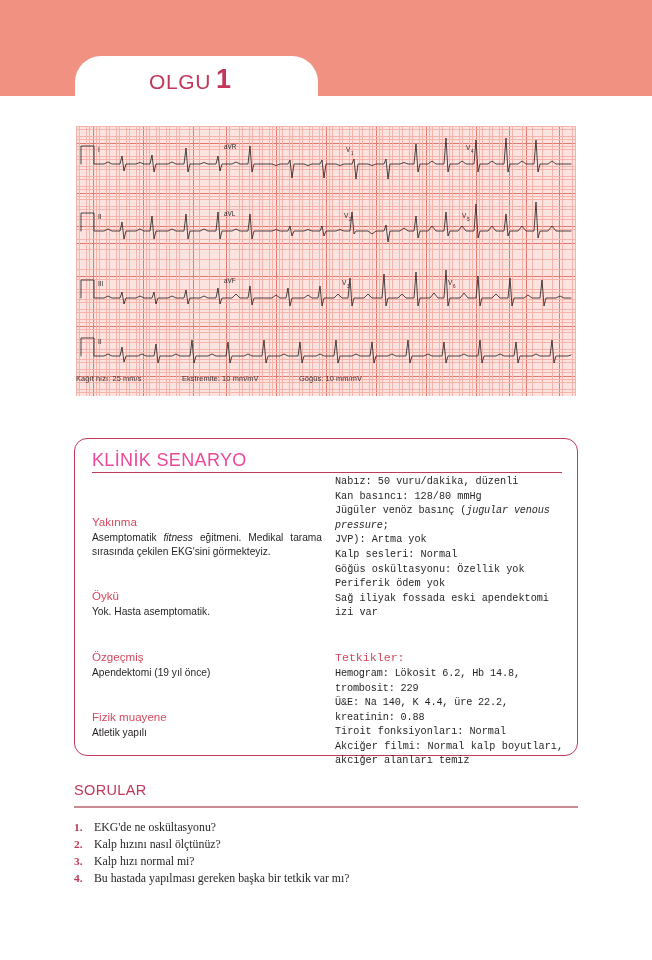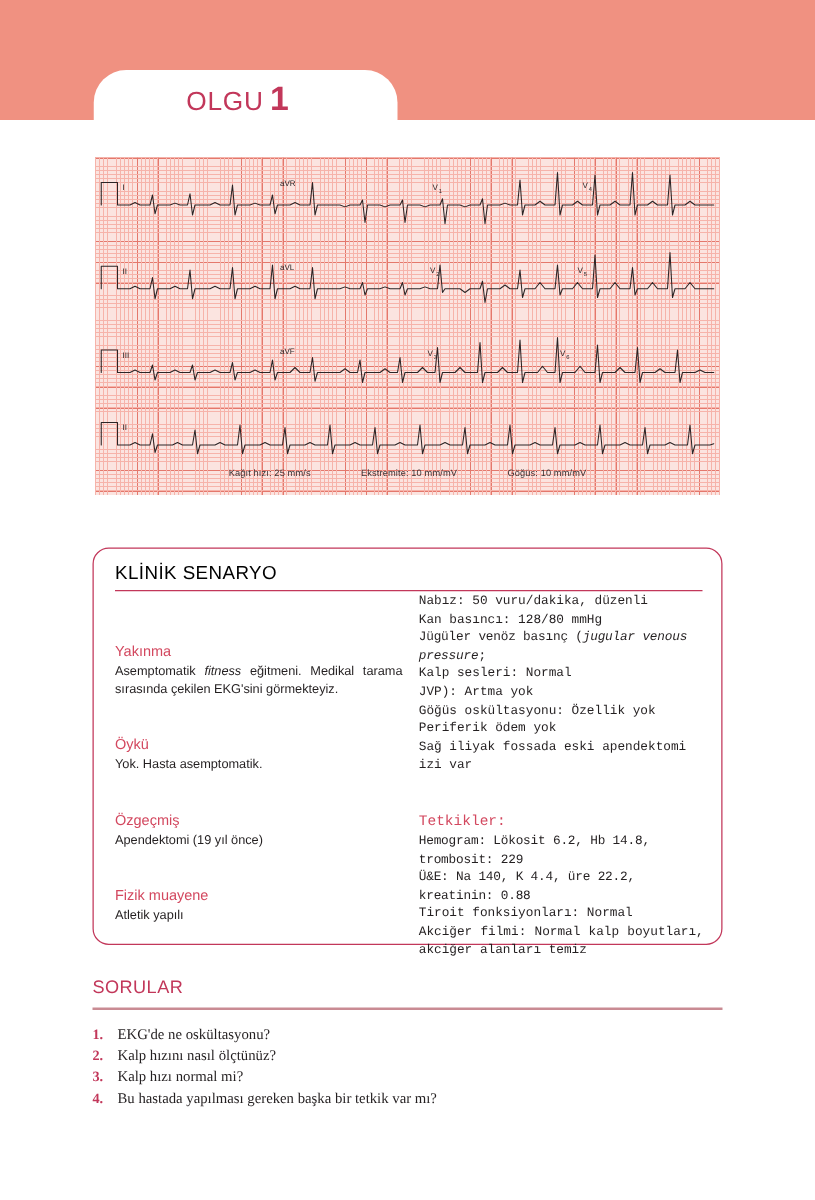--- a/index.html
+++ b/index.html
@@ -74,21 +74,20 @@
       repeating-linear-gradient(to right,  #E4786C 0px, #E4786C 0.9px, transparent 0.9px, transparent 16.66px),
       repeating-linear-gradient(to bottom, #E4786C 0px, #E4786C 0.9px, transparent 0.9px, transparent 16.66px),
       #FBE4E0;
   }
   .ecg-svg { position: absolute; left: 0; top: 0; }
   .ecg-caption {
     position: absolute;
     left: 0;
     top: 248px;
     width: 500px;
-    text-align: center;
     font-size: 7.4px;
     color: #3a3133;
     letter-spacing: 0.1px;
   }
   .ecg-caption span { display: inline-block; }
   .cap-gap { width: 36px; }
 
   
   .clinbox {
     position: absolute;
@@ -97,22 +96,22 @@
     width: 504px;
     height: 318px;
     border: 1.1px solid #C2375A;
     border-radius: 13px;
     box-sizing: border-box;
   }
   .clin-head {
     position: absolute;
     left: 17px;
     top: 11px;
-    font-size: 15px;
-    color: #000000;
+    font-size: 18px;
+    color: #ec4899;
     letter-spacing: 0.35px;
   }
   .clin-rule {
     position: absolute;
     left: 17px;
     top: 33px;
     width: 470px;
     height: 1.1px;
     background: #C2375A;
   }
@@ -319,22 +318,22 @@
     <div class="body-text nojust">Apendektomi (19 yıl önce)</div>
 
     <div class="sec-head">Fizik muayene</div>
     <div class="body-text nojust">Atletik yapılı</div>
   </div>
 
   <div class="col-right">
     <div class="lead-line">Nabız: 50 vuru/dakika, düzenli</div>
     <div class="lead-line">Kan basıncı: 128/80 mmHg</div>
     <div class="lead-line tight"><span>Jügüler venöz basınç (</span><i>jugular venous pressure</i><span>;</span></div>
+    <div class="lead-line">JVP): Artma yok</div>
     <div class="lead-line">Kalp sesleri: Normal</div>
-    <div class="lead-line">JVP): Artma yok</div>
     <div class="lead-line">Göğüs oskültasyonu: Özellik yok</div>
     <div class="lead-line">Periferik ödem yok</div>
     <div class="lead-line">Sağ iliyak fossada eski apendektomi izi var</div>
 
     <div class="sec-head">Tetkikler:</div>
     <div class="lead-line tight">Hemogram: Lökosit 6.2, Hb 14.8, trombosit: 229</div>
     <div class="lead-line tight">Ü&amp;E: Na 140, K 4.4, üre 22.2, kreatinin: 0.88</div>
     <div class="lead-line">Tiroit fonksiyonları: Normal</div>
     <div class="body-text">Akciğer filmi: Normal kalp boyutları, akciğer alanları temiz</div>
   </div>

